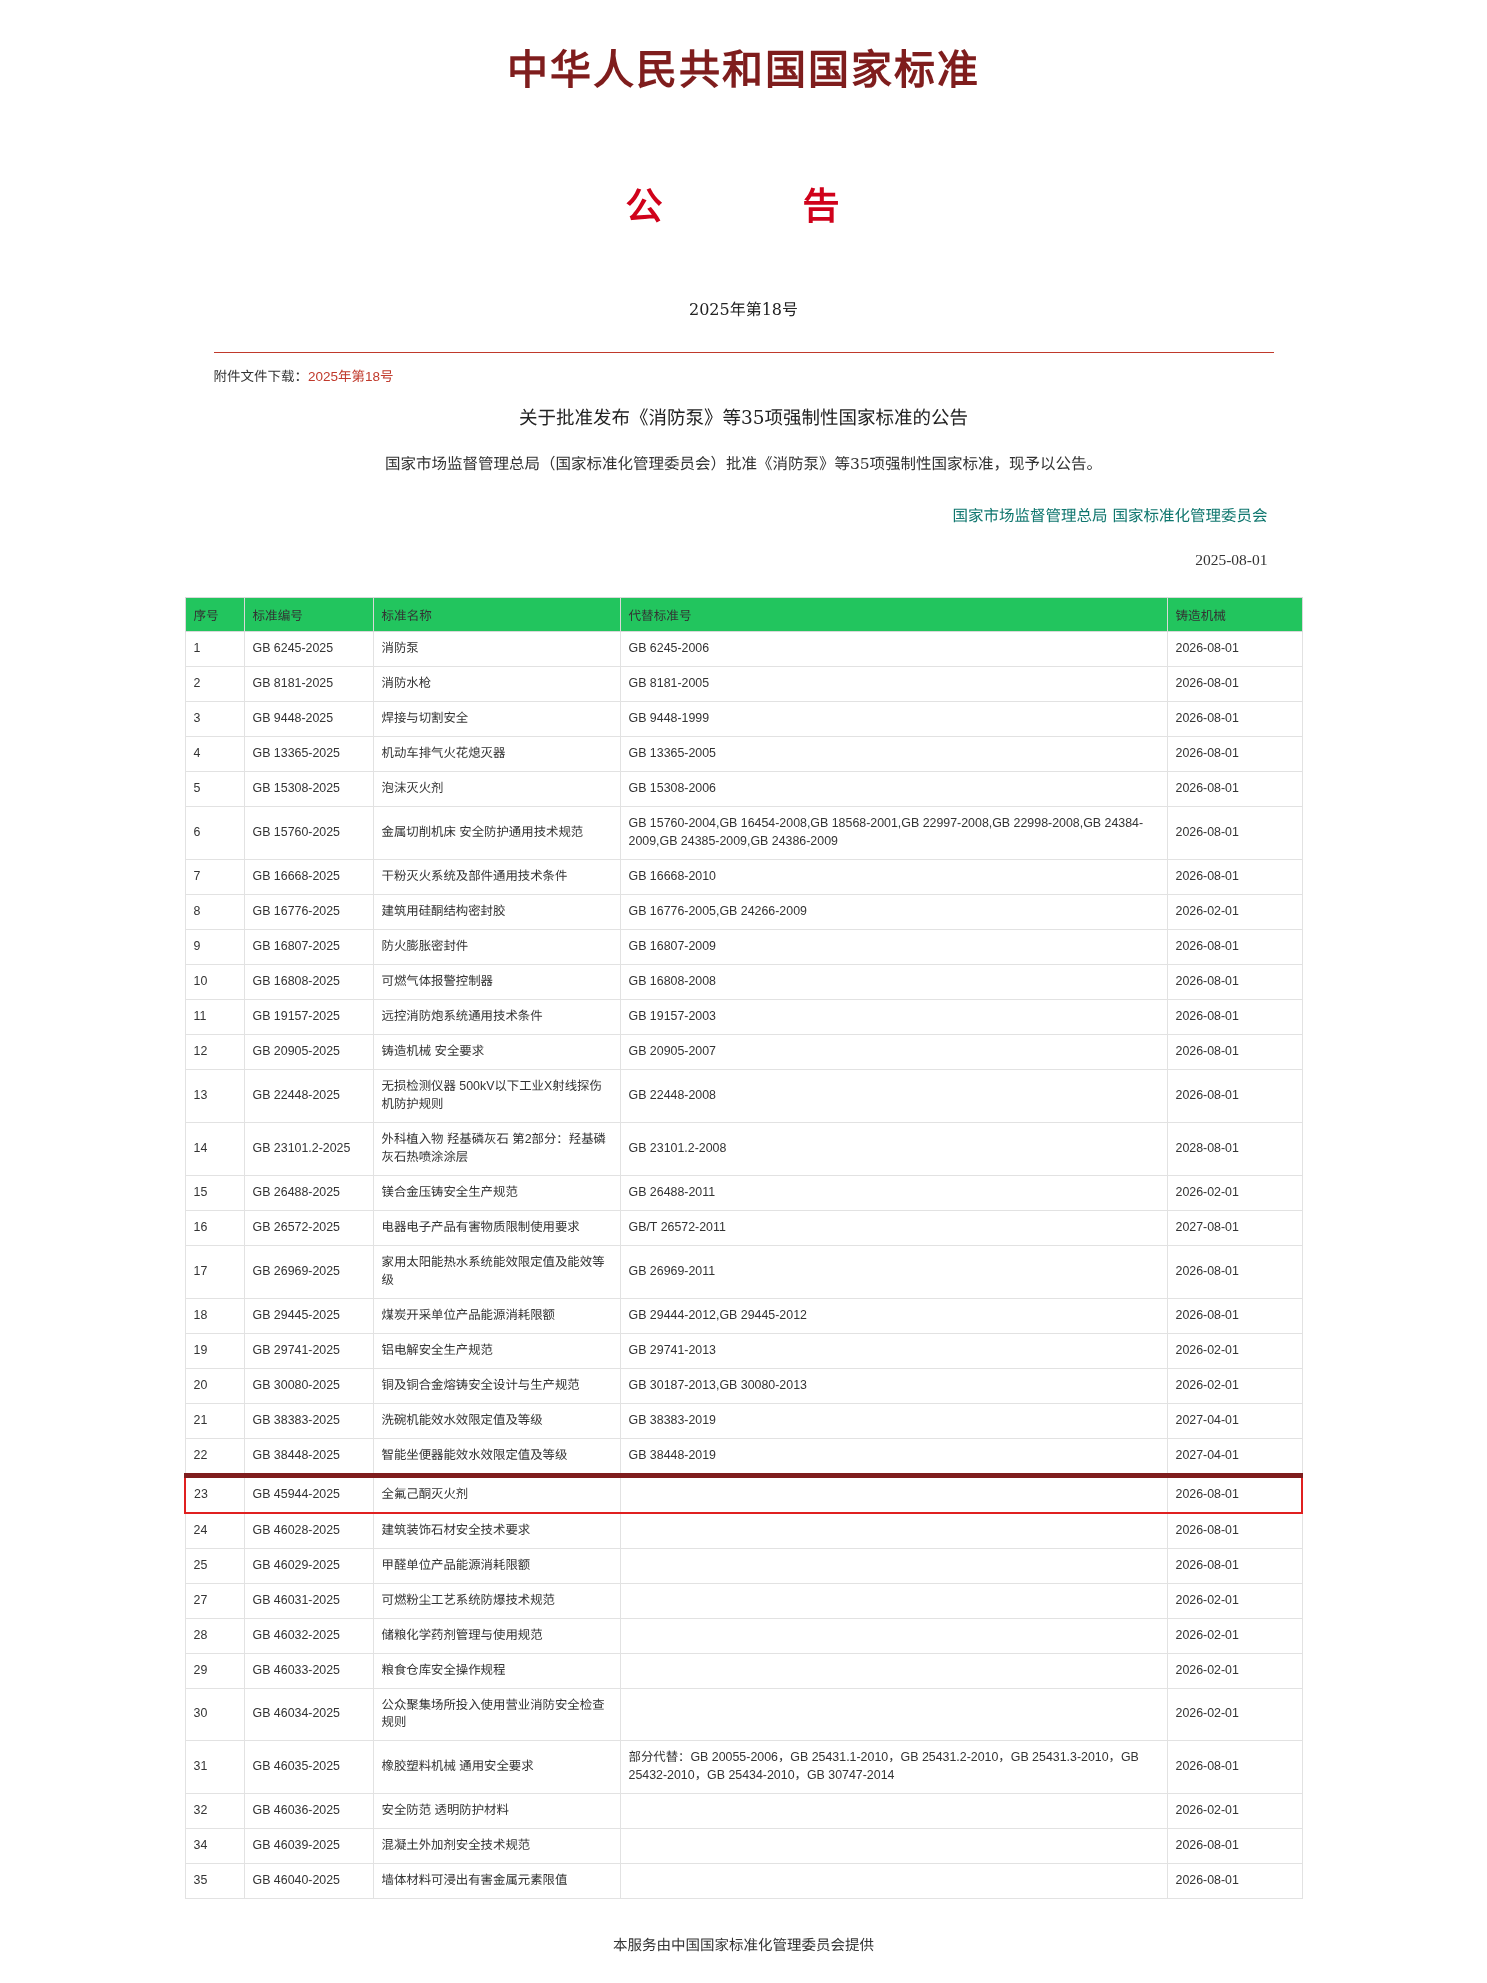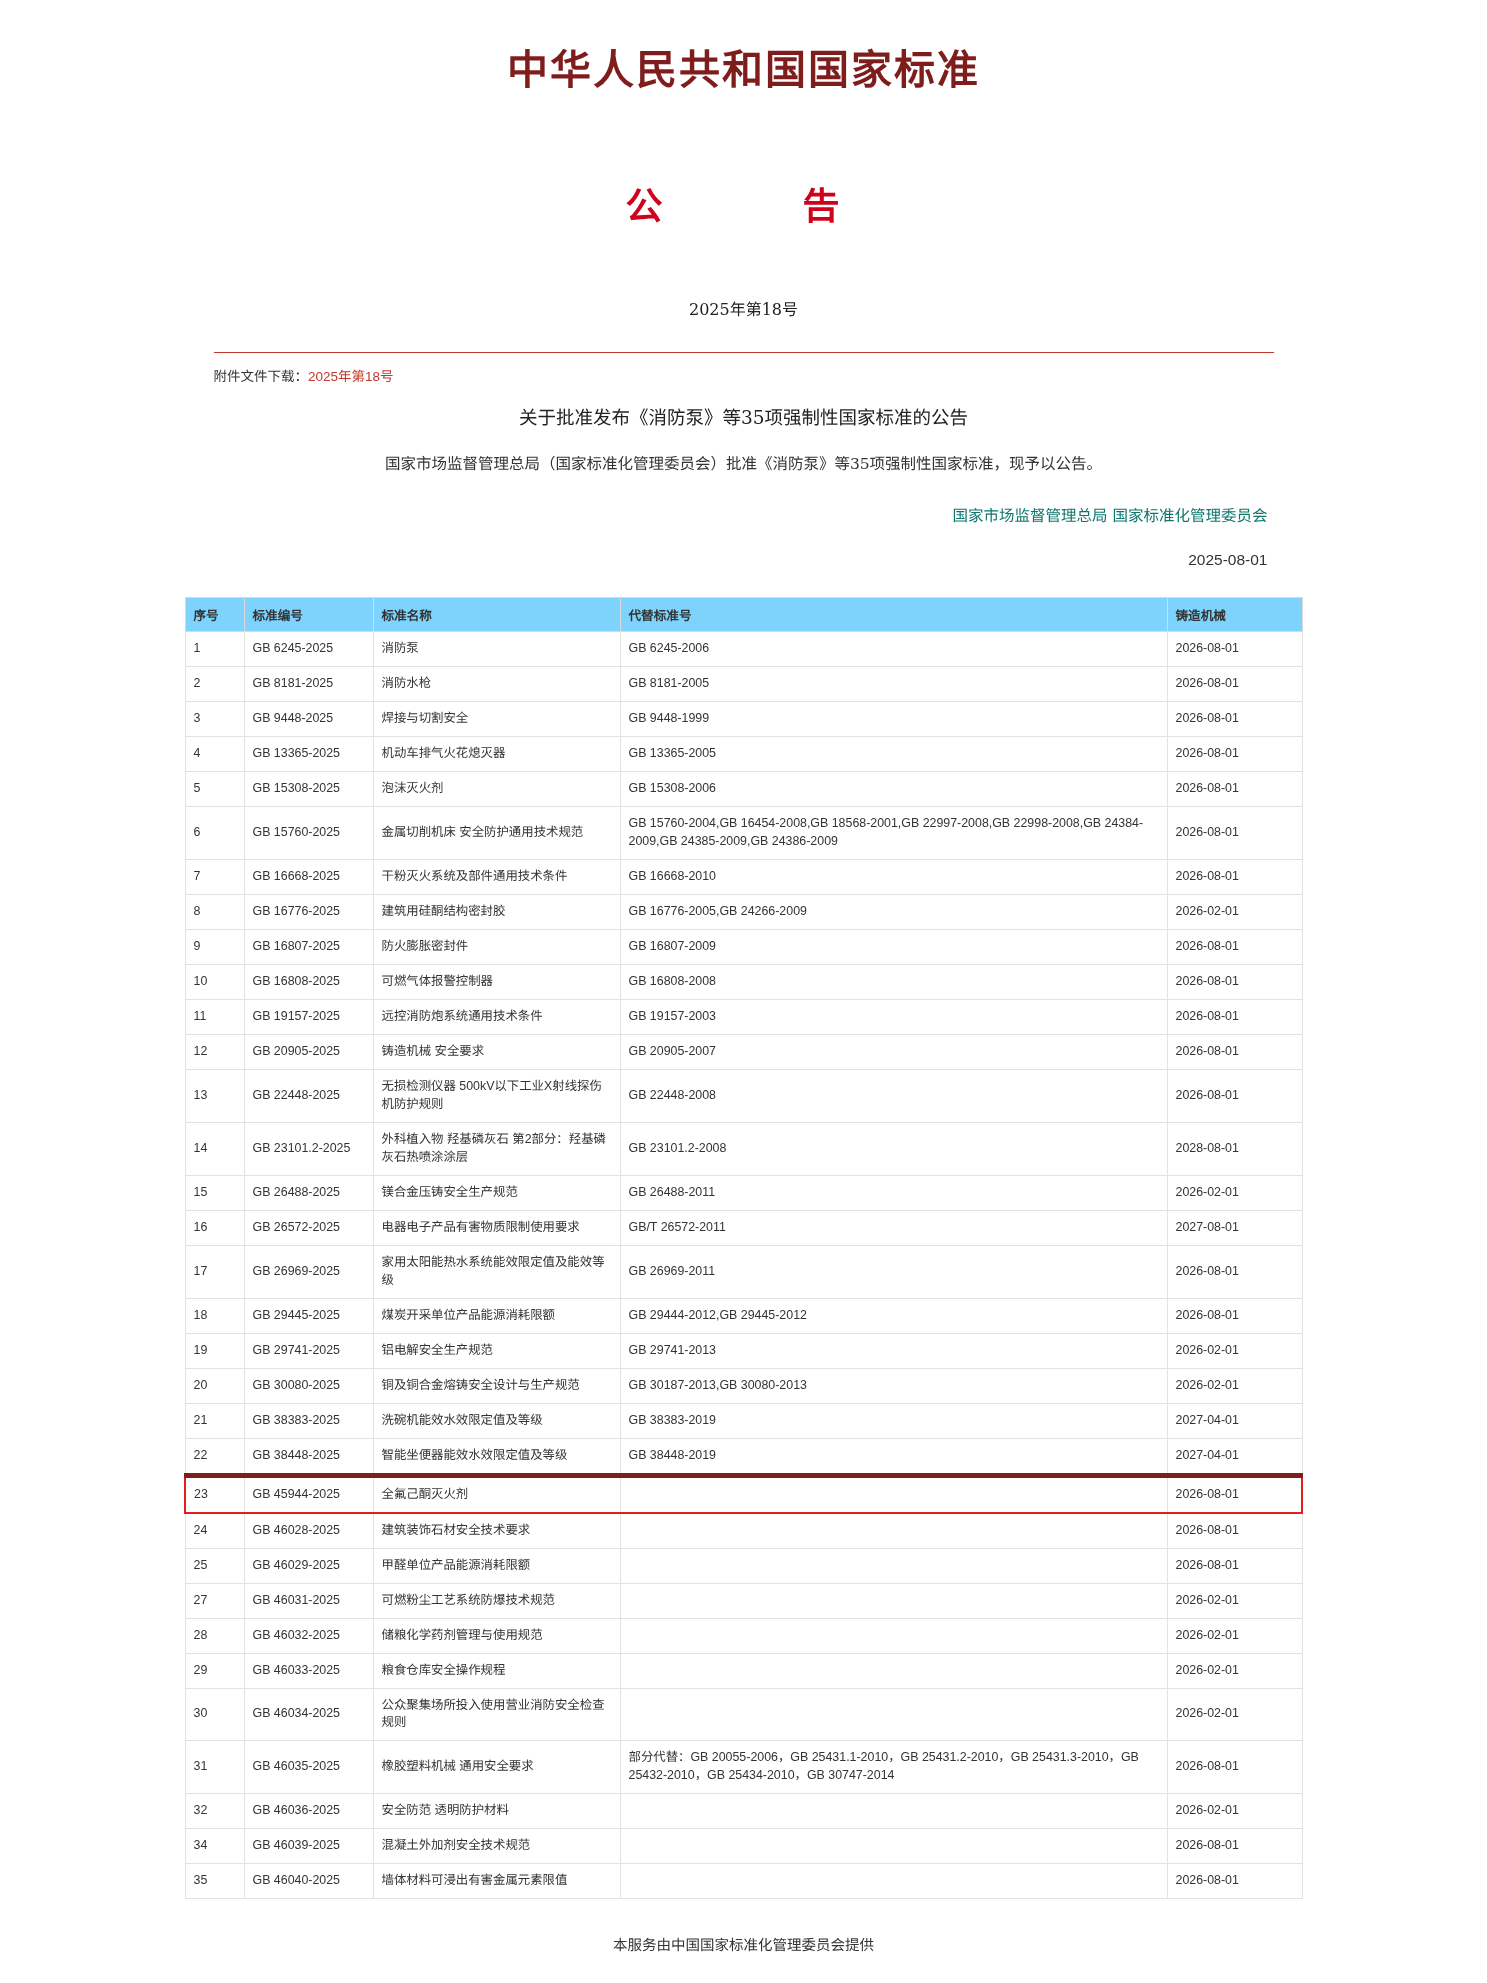--- a/index.html
+++ b/index.html
@@ -87,35 +87,35 @@
     font-family: "DejaVu Serif", "Liberation Serif", serif;
     padding-right: 6px;
     box-sizing: border-box;
   }
   .sign-date {
     width: 1060px;
     margin: 26px auto 0 auto;
     text-align: right;
     font-size: 15.5px;
     color: #333;
-    font-family: Liberation Sans, sans-serif;
+    font-family: Liberation Serif, serif;
     padding-right: 6px;
     box-sizing: border-box;
   }
   table.std-table {
     width: 1060px;
     margin: 28px auto 0 auto;
     border-collapse: collapse;
     font-size: 12.4px;
     table-layout: fixed;
   }
   table.std-table th {
-    background: #7dd3fc;
+    background: #22c55e;
     border: 1px solid #d9d9d9;
-    font-weight: bold;
+    font-weight: normal;
     text-align: left;
     padding: 7px 8px;
     color: #333;
     font-size: 12.6px;
   }
   table.std-table td {
     border: 1px solid #e2e2e2;
     padding: 8px 8px;
     color: #333;
     vertical-align: middle;

